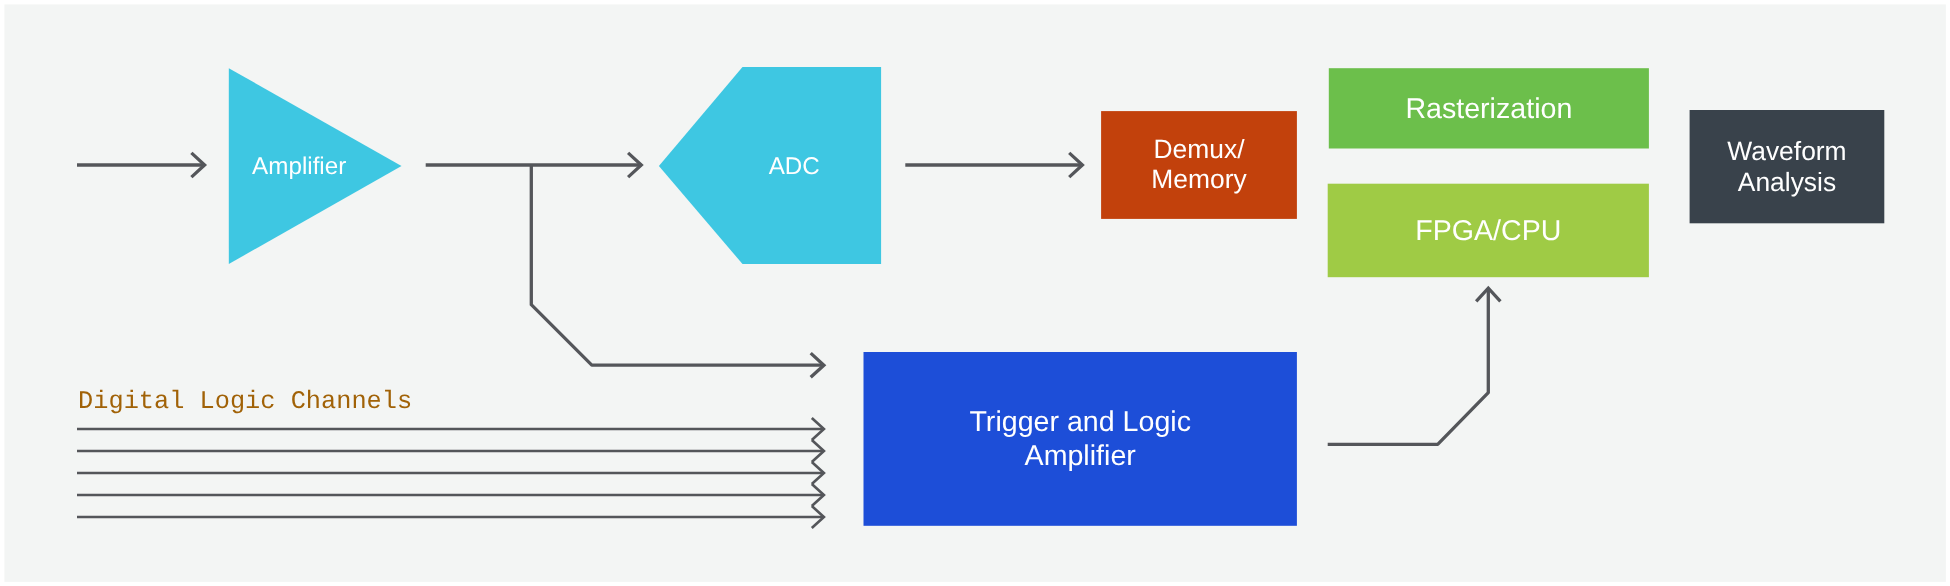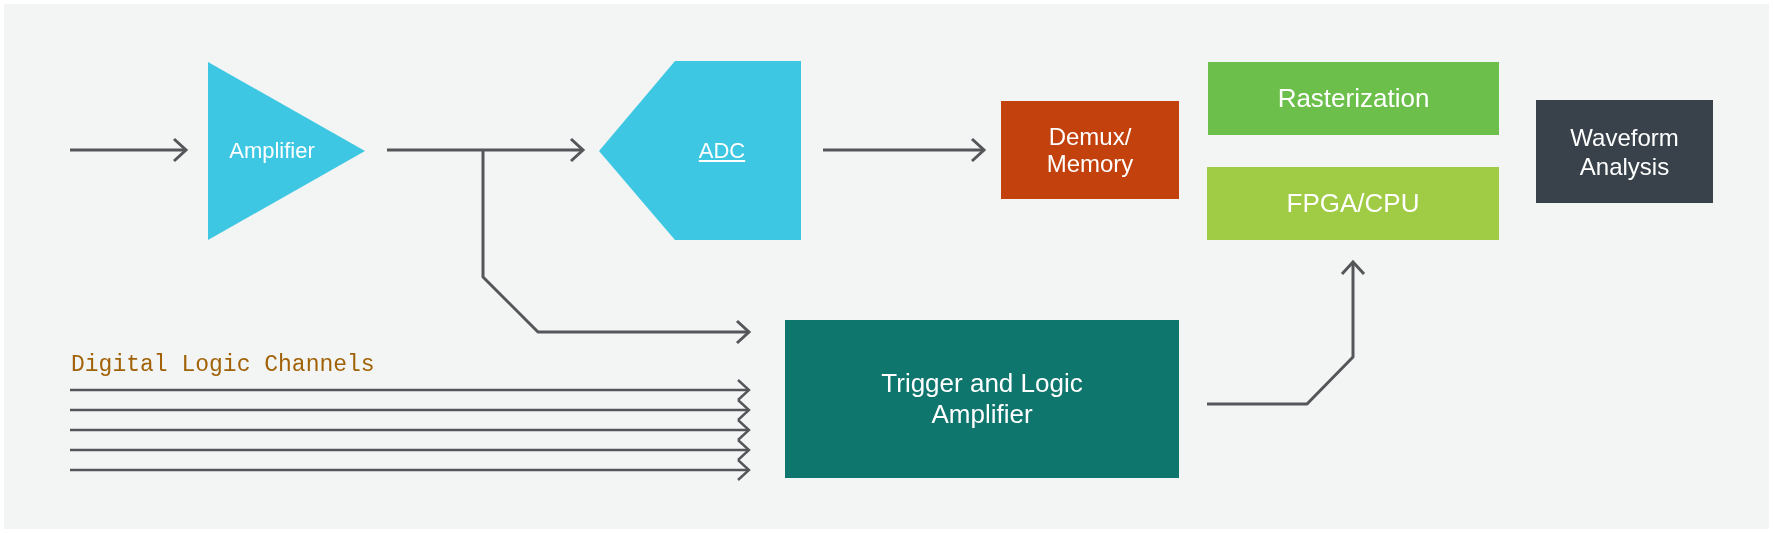--- a/index.html
+++ b/index.html
@@ -17,31 +17,31 @@
   svg.layer { position:absolute; left:0; top:0; display:block; }
 
   .node {
     position:absolute;
     display:flex; flex-direction:column;
     align-items:center; justify-content:center;
     color:#ffffff; text-align:left;
   }
   .node-demux        { left:1001px; top:101px; width:178px; height:98px;  background:#c2410c; font-size:24px; line-height:27px; }
   .node-raster       { left:1208px; top:62px;  width:291px; height:73px;  background:#6cbf4b; font-size:26px; }
-  .node-fpga         { left:1207px; top:167px; width:292px; height:73px;  background:#9fcb45; font-size:26px; }
+  .node-fpga         { left:1207px; top:167px; width:292px; height:85px;  background:#9fcb45; font-size:26px; }
   .node-waveform     { left:1526px; top:100px; width:177px; height:103px; background:#39424b; font-size:24px; line-height:29px;margin-left:10px; }
-  .node-trigger      { left:785px;  top:320px; width:394px; height:158px; background:#0f766e; font-size:26px; line-height:31px; }
+  .node-trigger      { left:785px;  top:320px; width:394px; height:158px; background:#1d4ed8; font-size:26px; line-height:31px; }
 
   .shape-label {
     position:absolute;
     color:#ffffff; text-align:center;
     font-size:22px; line-height:28px;
   }
   .label-amplifier { left:207px; top:137px; width:130px; }
-  .label-adc       { left:657px; top:137px; width:130px;text-decoration:underline; }
+  .label-adc       { left:657px; top:137px; width:130px; }
 
   .dl-label {
     position:absolute; left:71px; top:352px;
     color:#a16207; font-size:23px; line-height:27px;
     white-space:nowrap;
     font-family:Liberation Mono, monospace;
   }
 </style>
 </head>
 <body>

